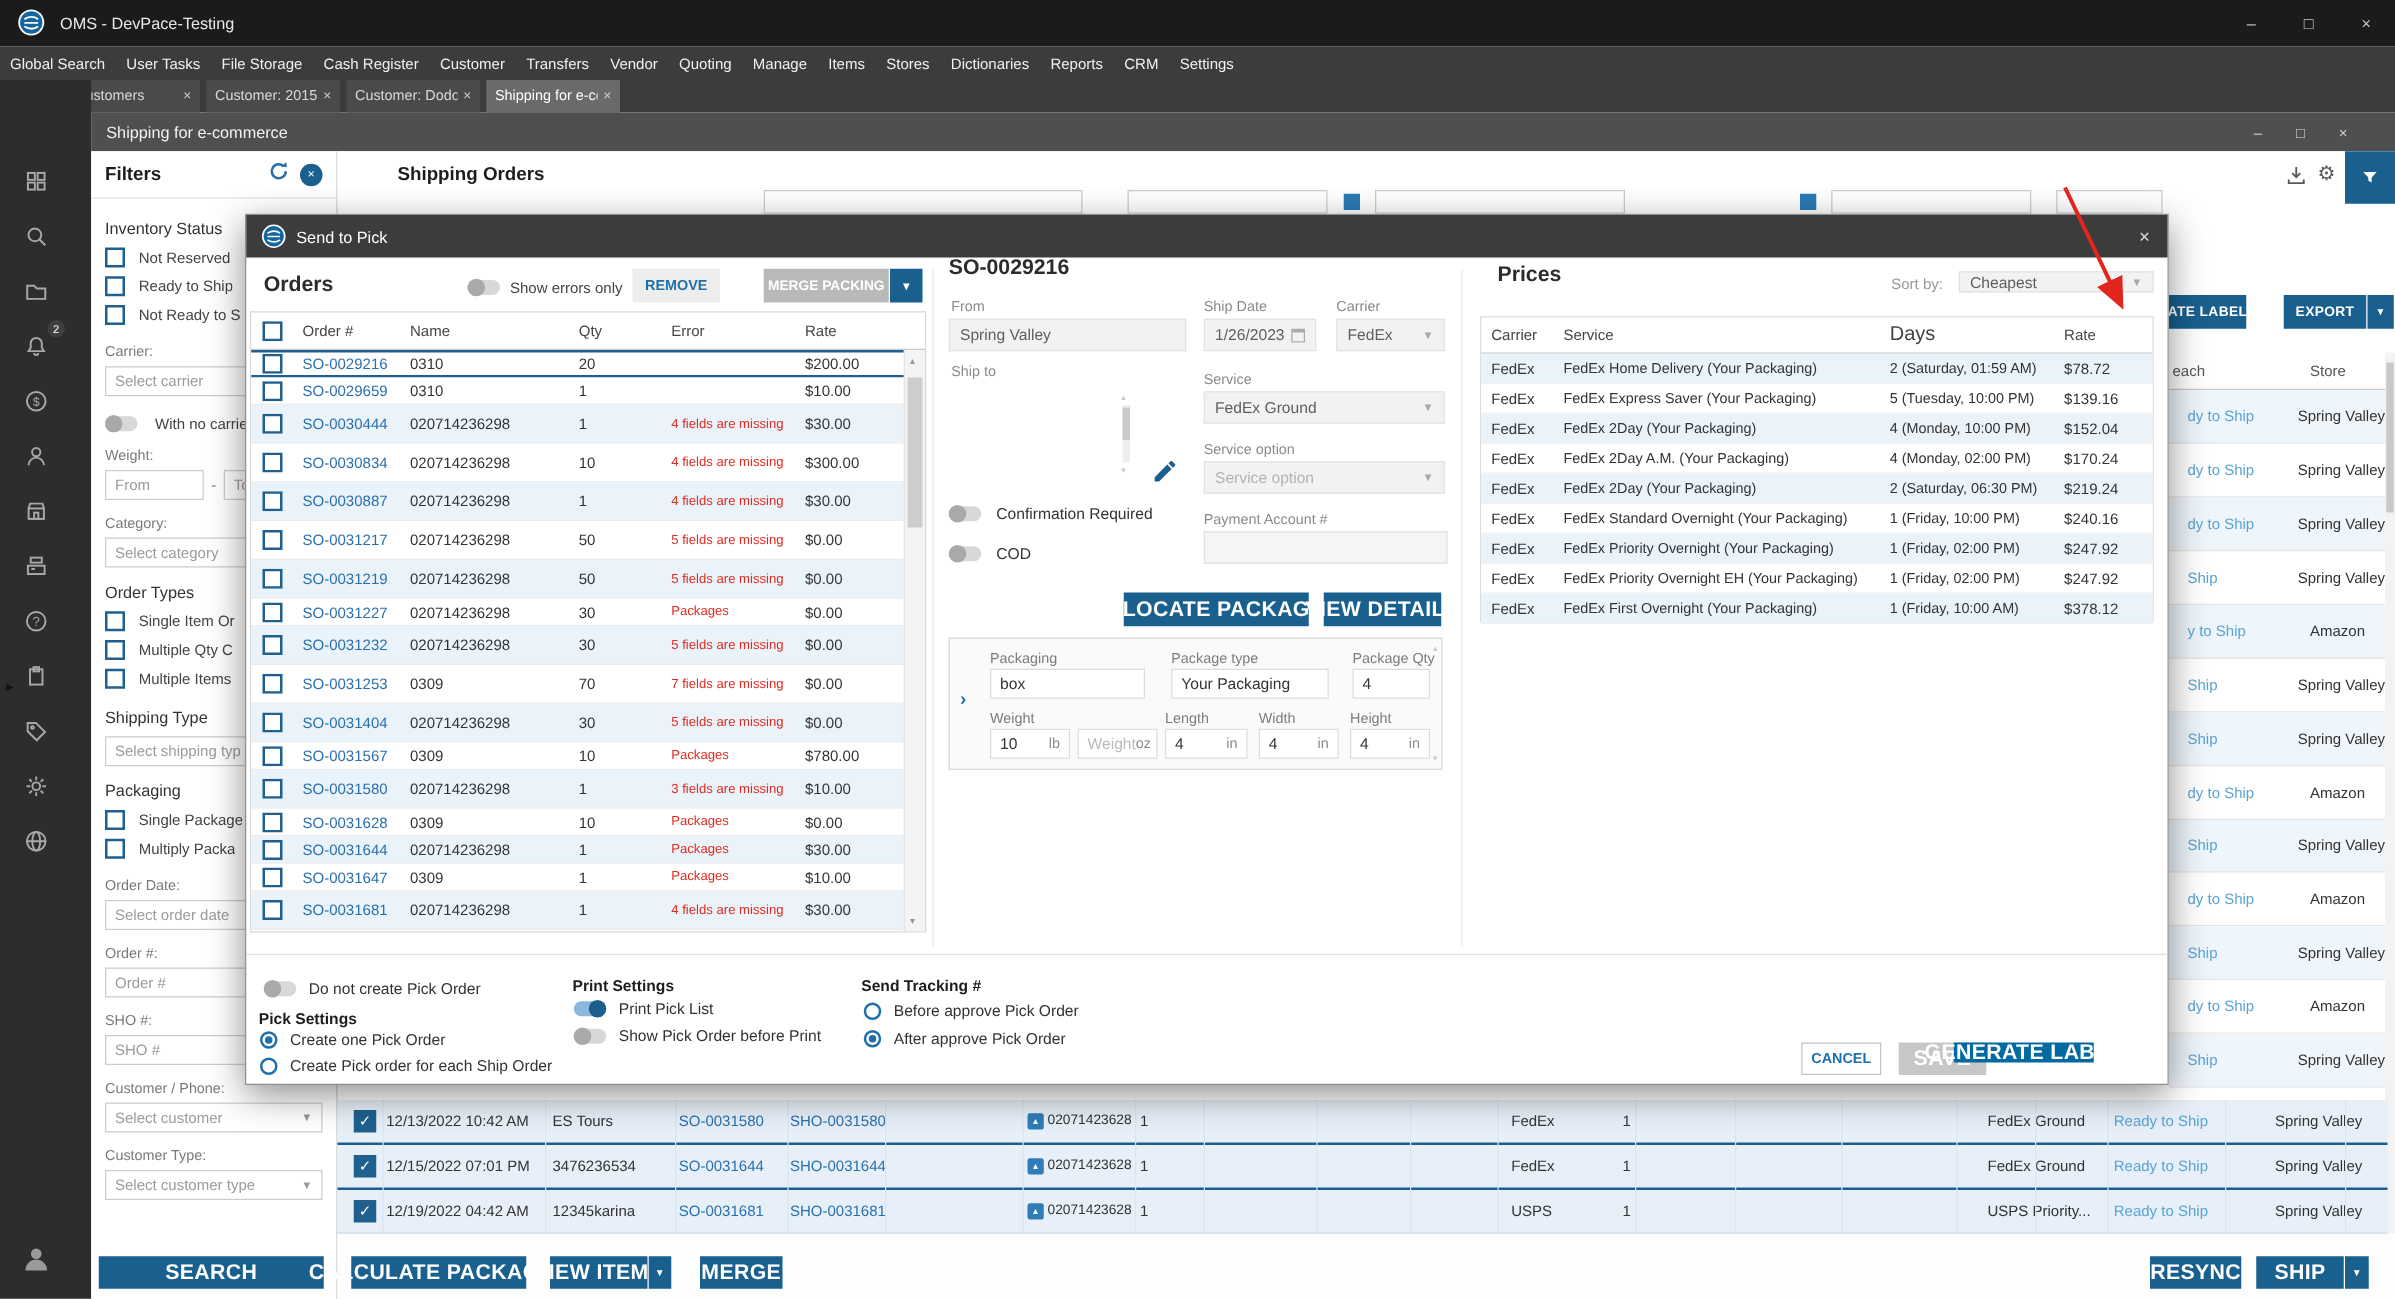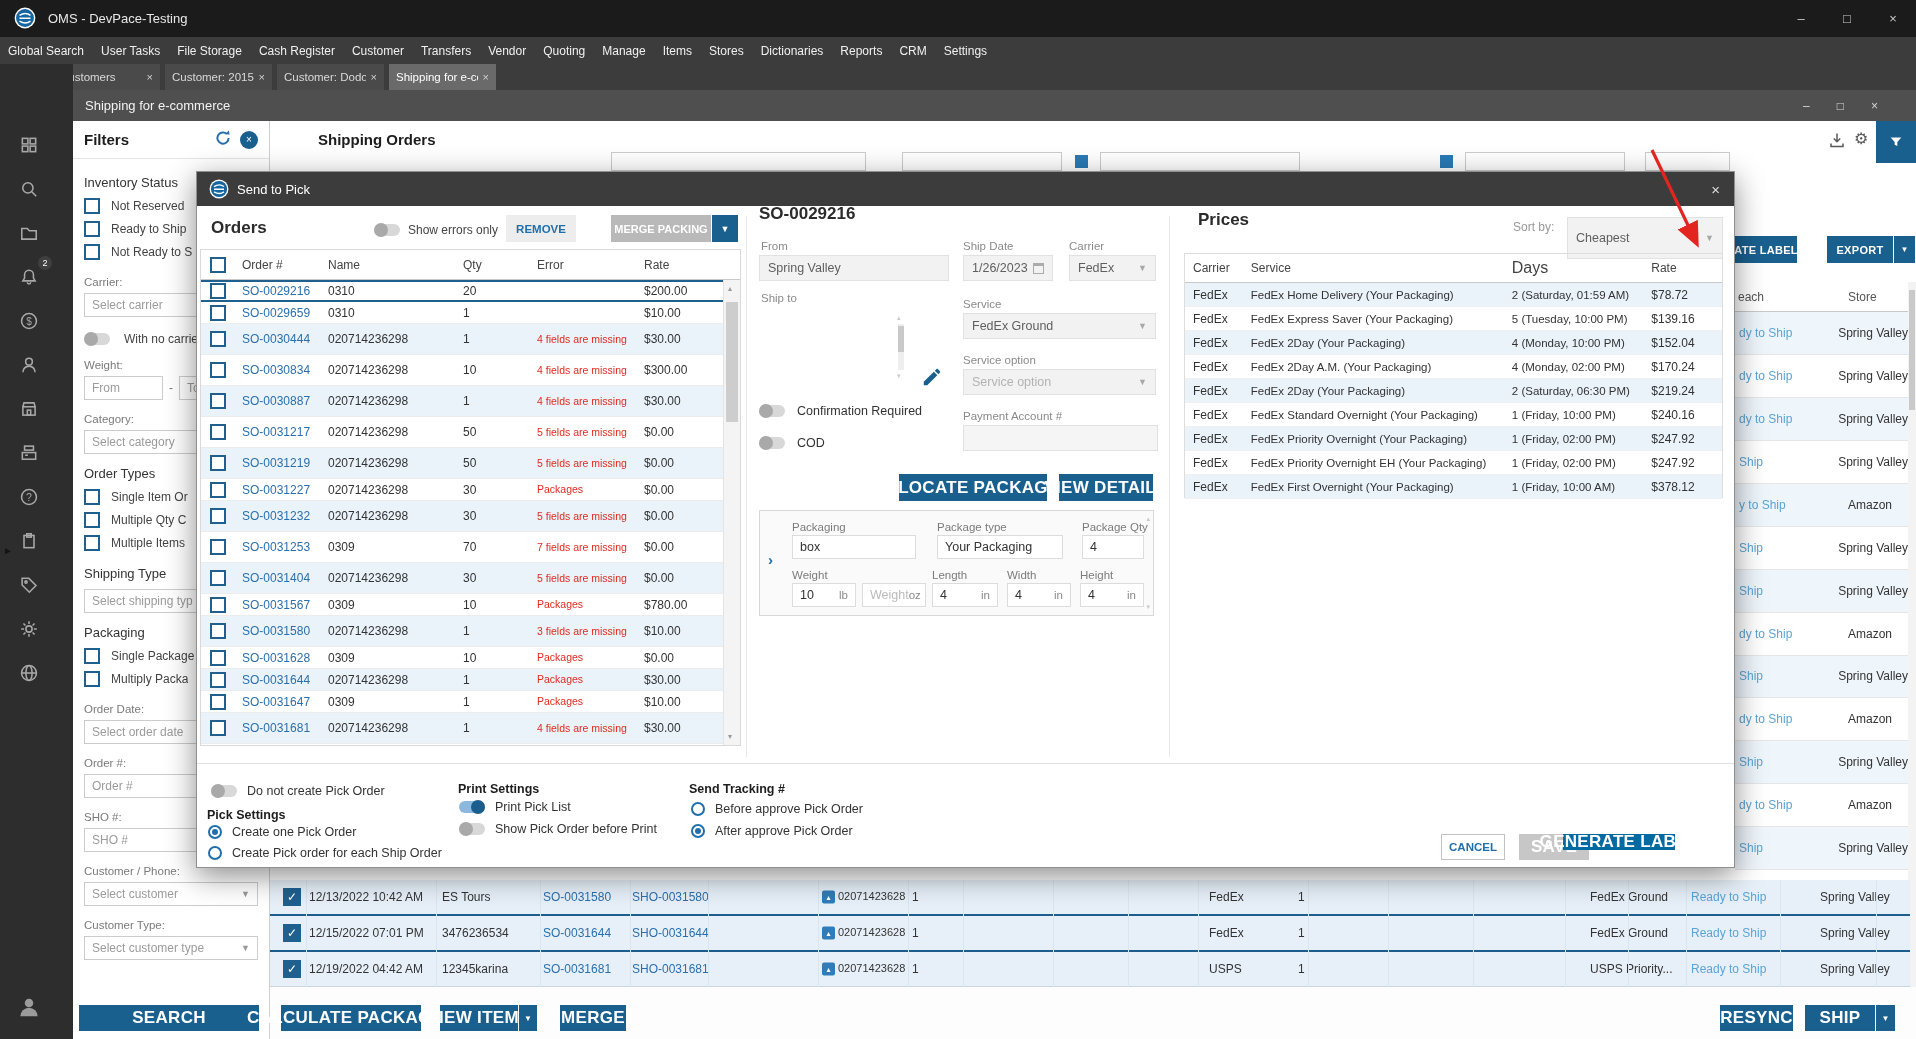--- a/index.html
+++ b/index.html
@@ -58,21 +58,21 @@
 .chip{position:absolute;top:152px;height:19px;background:#fff;border:1px solid #ccc}
 .chip.blue{width:13px;height:13px;background:#2a7ab5;border:none}
 
 #right-strip{left:1735px;top:236px;width:181px;height:751px}
 .pbtn{position:absolute;height:27px}
 #rs-header{position:absolute;left:0;top:46px;width:173px;height:30px;border-bottom:1px solid #c9c9c9;font-size:12px;color:#555;display:flex;align-items:center}
 #rs-header .h1{padding-left:3px;width:113px}
 #rs-rows{position:absolute;left:0;top:76px;width:173px;height:644px;display:flex;flex-direction:column}
 .rr{flex:1;display:flex;align-items:center;border-bottom:1px solid #e6e6e6;font-size:12px}
 .rr.tint{background:#eef5fb}
-.rr .rs{color:#5ba4d4;width:113px;padding-left:4px;white-space:nowrap;overflow:hidden}
+.rr .rs{color:#5ba4d4;width:113px;padding-left:15px;white-space:nowrap;overflow:hidden}
 .rr .rstore{color:#333;white-space:nowrap}
 #grid-scroll{left:1908px;top:282px;width:8px;height:705px;background:#f3f3f3}
 #grid-thumb{position:absolute;left:1px;top:8px;width:6px;height:120px;background:#c9c9c9}
 
 #bottom-rows{left:270px;top:880px;width:1640px;height:107px;display:flex;flex-direction:column}
 .brow{position:relative;flex:1;background:#e7f0f9;border-bottom:2px solid #1b5e8e}
 .brow:last-child{border-bottom:1px solid #c9d6e2}
 .brow span{position:absolute;top:50%;transform:translateY(-50%);font-size:12px;color:#333;white-space:nowrap}
 .brow .cbf{width:18px;height:18px;background:#1f608f;color:#fff;font-size:12px;display:flex;align-items:center;justify-content:center}
 .brow .lnk{color:#2a6fad}
@@ -126,21 +126,21 @@
 #viewdet-btn{position:absolute;left:862px;top:302px;width:94px;height:27px}
 #pkg-box{position:absolute;left:562px;top:338px;width:395px;height:106px;background:#fafafa;border:1px solid #d8d8d8}
 #pkg-chevron{position:absolute;left:8px;top:40px;color:#1f6fad;font-size:15px;font-weight:bold}
 .p-lbl{position:absolute;font-size:11.5px;color:#7c7c7c;white-space:nowrap}
 .p-in{position:absolute;height:24px;background:#fff;border:1px solid #dcdcdc;display:flex;align-items:center;padding:0 7px;font-size:12.5px;color:#333;white-space:nowrap}
 .p-in .unit{margin-left:auto;color:#8a8a8a;font-size:11.5px}
 .p-in.ph{color:#bbb}
 
 #prices-heading{position:absolute;left:1001px;top:38px;font-size:17px;font-weight:600;color:#2b2b2b}
 #sortby-lbl{position:absolute;left:1316px;top:48px;font-size:12px;color:#999}
-#sort-select{position:absolute;left:1370px;top:45px;width:156px;height:42px}
+#sort-select{position:absolute;left:1370px;top:45px;width:156px;height:17px}
 #prices-table{position:absolute;left:987px;top:81px;width:539px;height:245px;border:1px solid #ddd;font-size:12px}
 #pt-head{display:flex;height:29px;align-items:center;border-bottom:1px solid #c9c9c9;color:#444}
 .pt-row{display:flex;align-items:center;height:24px;background:#fff;border-bottom:1px solid #f0f0f0}
 .pt-row.tint{background:#eaf3fa}
 .pc{padding-left:8px;white-space:nowrap;overflow:hidden}
 .pc0{width:58px}.pc1{width:262px;font-size:11.5px}.pc2{width:140px;font-size:11.5px}.pc3{width:79px}
 
 #modal-footer-line{position:absolute;left:0;top:591px;width:100%;height:1px;background:#e0e0e0}
 .fo-bold{position:absolute;font-size:12.5px;font-weight:bold;color:#1d1d1d;white-space:nowrap}
 .fo-row{position:absolute;display:flex;align-items:center;gap:10px;font-size:12.5px;color:#333;white-space:nowrap}

